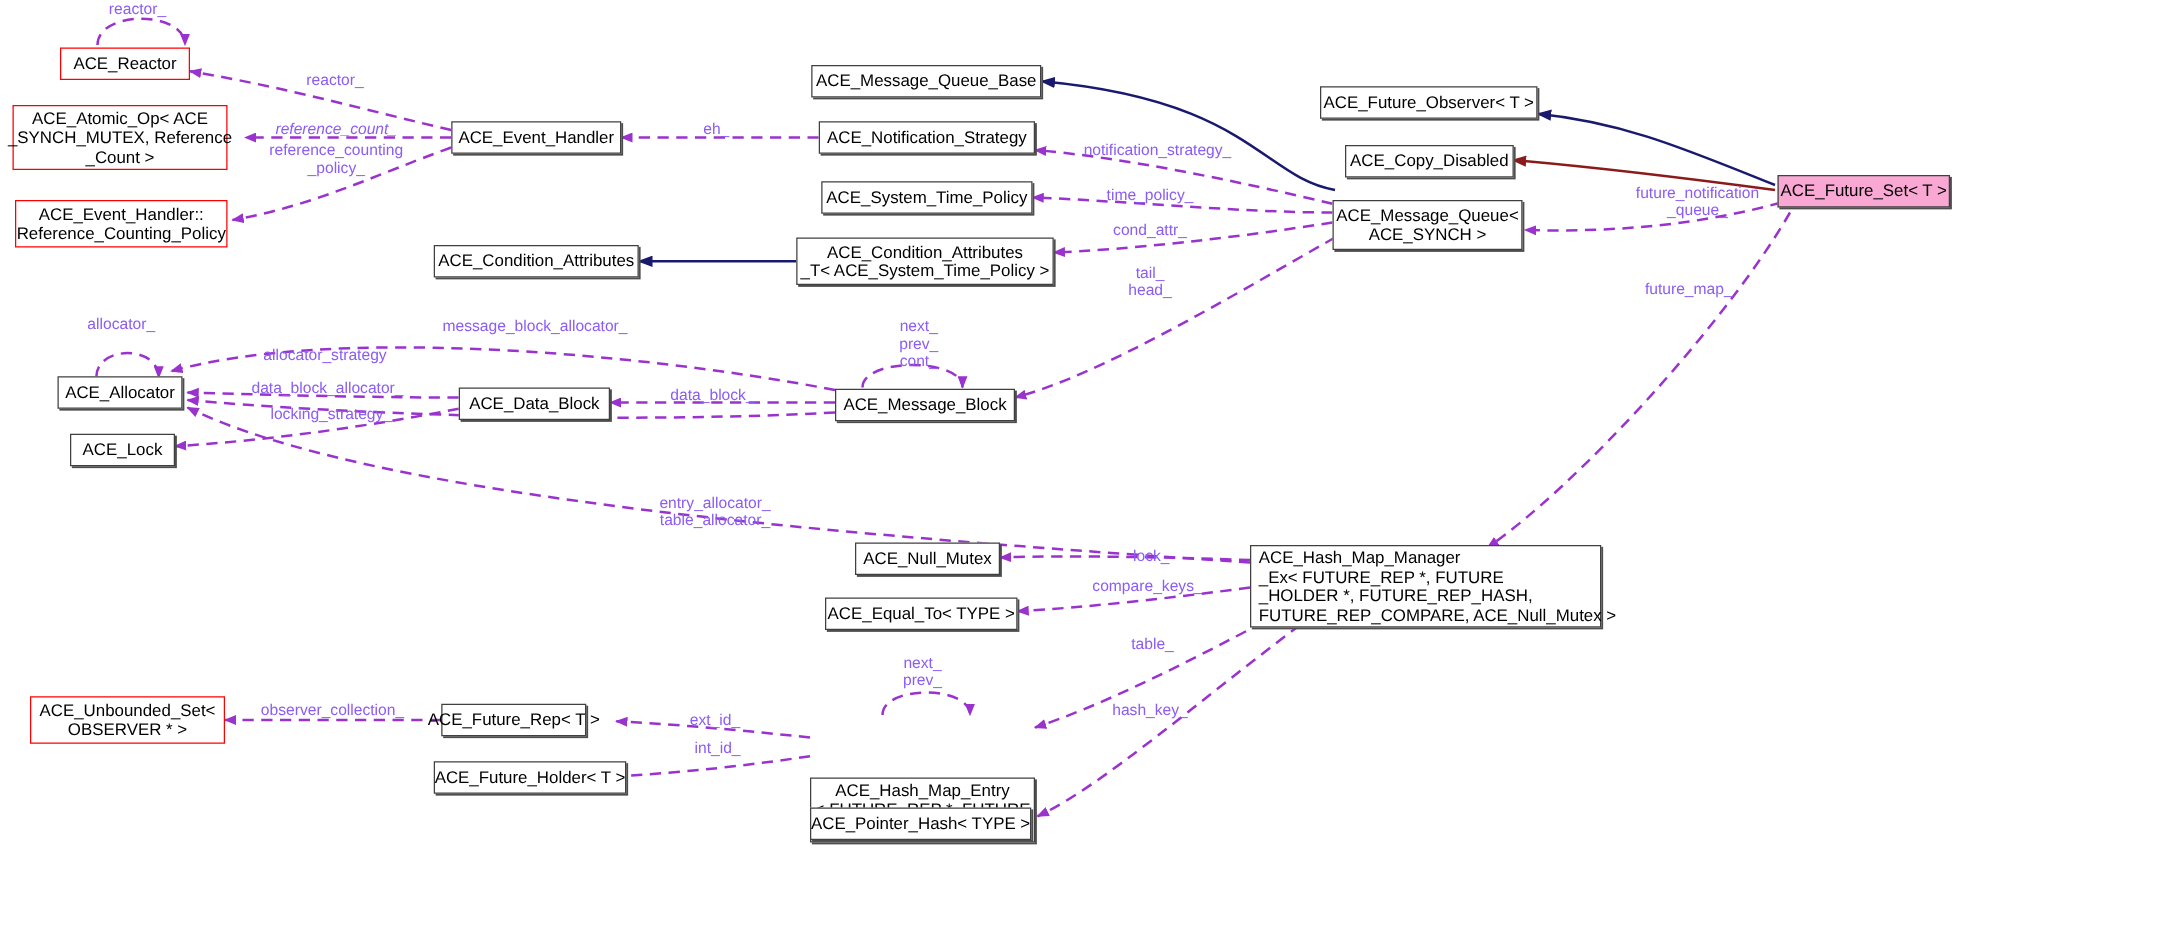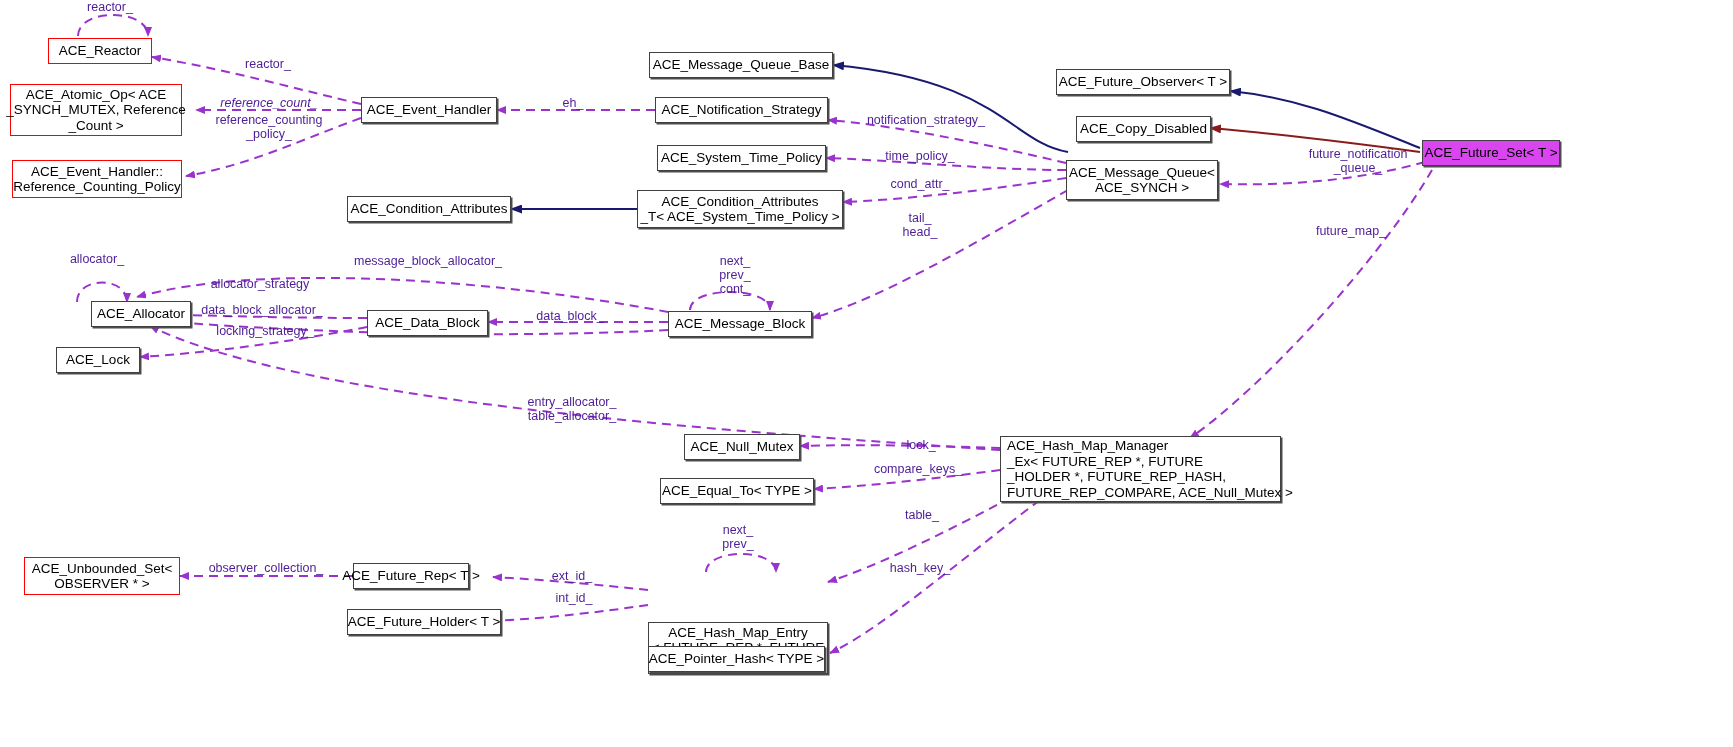--- a/index.html
+++ b/index.html
@@ -4,23 +4,23 @@
 <style>
   html,body{margin:0;padding:0;background:#ffffff;}
   #canvas{position:relative;width:1733px;height:747px;background:#ffffff;
           font-family:"Liberation Sans","DejaVu Sans",sans-serif;overflow:hidden;}
   svg.edges{position:absolute;left:0;top:0;width:1733px;height:747px;pointer-events:none;}
   .node{position:absolute;box-sizing:border-box;background:#ffffff;
         border:1px solid #404040;display:flex;align-items:center;justify-content:center;
         text-align:center;font-size:13.5px;color:#000000;line-height:15.5px;
         white-space:pre;padding:2px 6px;box-shadow:1.5px 1.5px 0 0 #4d4d4d;}
   .node.red{border:1.6px solid #ff0000;box-shadow:none;}
-  .node.current{background:#d946ef;border:1px solid #404040;box-shadow:1.5px 1.5px 0 0 #4d4d4d;}
+  .node.current{background:#f9a8d4;border:1px solid #404040;box-shadow:1.5px 1.5px 0 0 #4d4d4d;}
   .node.leftal{justify-content:flex-start;text-align:left;}
-  .elabel{position:absolute;font-size:12.5px;color:#4c1d95;line-height:14px;
+  .elabel{position:absolute;font-size:12.5px;color:#8b5cf6;line-height:14px;
           white-space:pre;text-align:center;}
 </style>
 </head>
 <body>
 
 <div id="canvas">
 
   <svg class="edges" viewBox="0 0 1733 747">
     <defs>
       <marker id="arrU" markerWidth="10" markerHeight="8" refX="9" refY="4" orient="auto" markerUnits="userSpaceOnUse">
@@ -112,21 +112,21 @@
 _SYNCH_MUTEX, Reference
 _Count &gt;</div>
 
   <div class="node red" style="left:12px;top:160px;width:170px;height:38px;">ACE_Event_Handler::
 Reference_Counting_Policy</div>
 
   <div class="node" style="left:361px;top:97px;width:136px;height:26px;">ACE_Event_Handler</div>
 
   <div class="node" style="left:347px;top:196px;width:164px;height:26px;">ACE_Condition_Attributes</div>
 
-  <div class="node" style="left:46px;top:301px;width:100px;height:26px;margin-left:45px;">ACE_Allocator</div>
+  <div class="node" style="left:46px;top:301px;width:100px;height:26px;">ACE_Allocator</div>
 
   <div class="node" style="left:56px;top:347px;width:84px;height:26px;">ACE_Lock</div>
 
   <div class="node red" style="left:24px;top:557px;width:156px;height:38px;">ACE_Unbounded_Set&lt;
 OBSERVER * &gt;</div>
 
   <div class="node" style="left:367px;top:310px;width:121px;height:26px;">ACE_Data_Block</div>
 
   <div class="node" style="left:353px;top:563px;width:116px;height:26px;">ACE_Future_Rep&lt; T &gt;</div>
 

